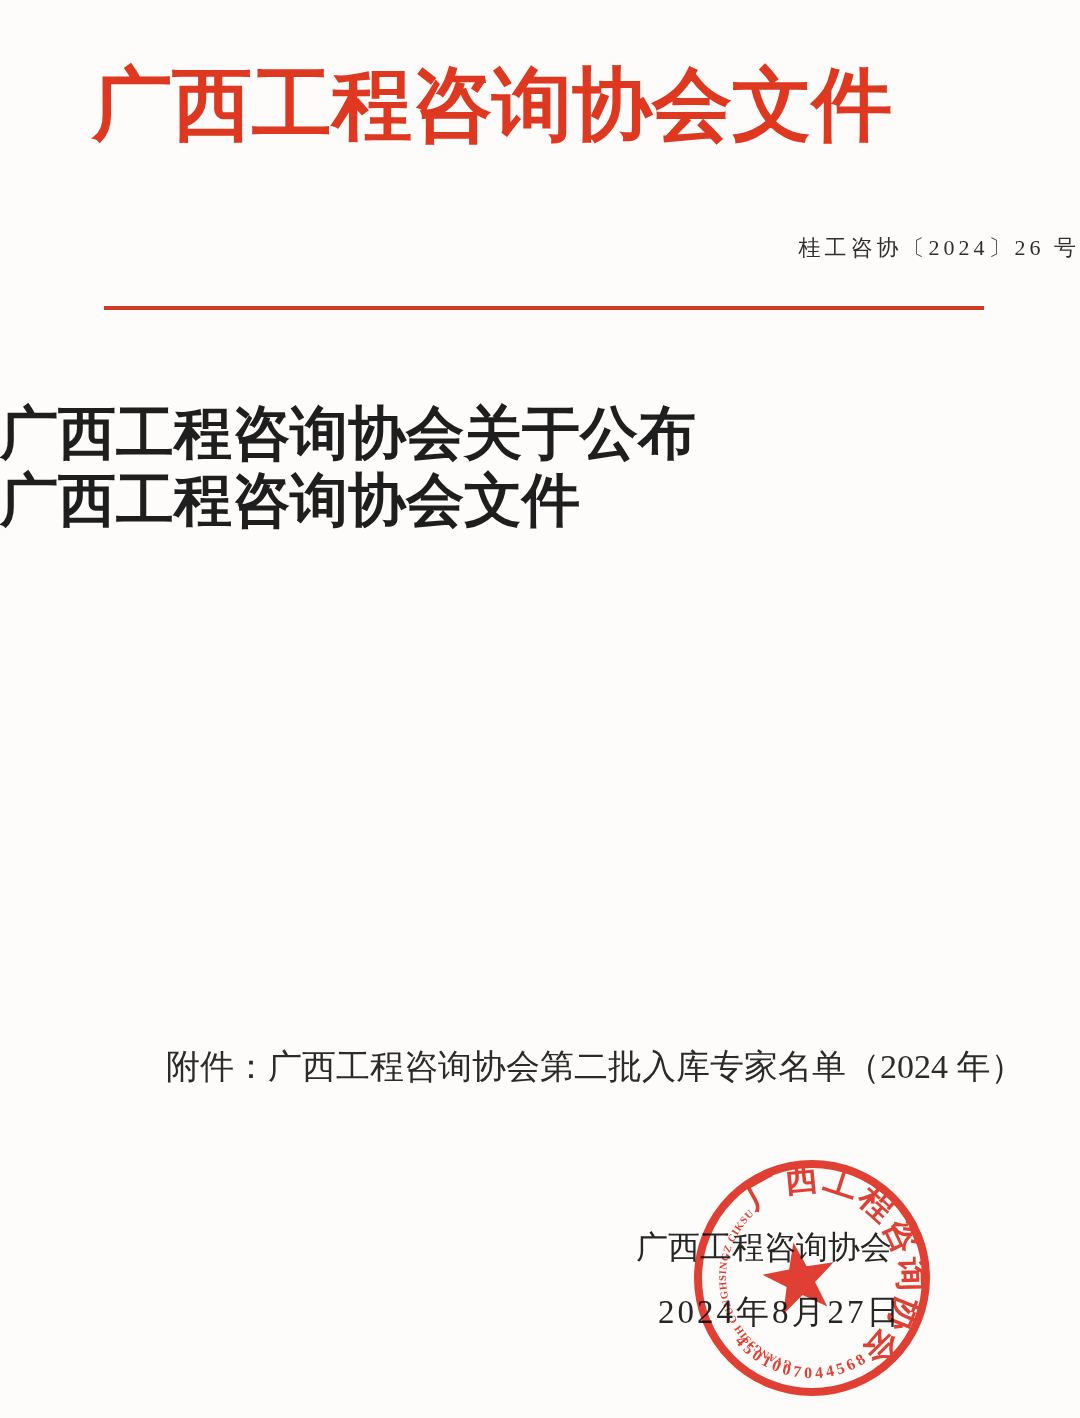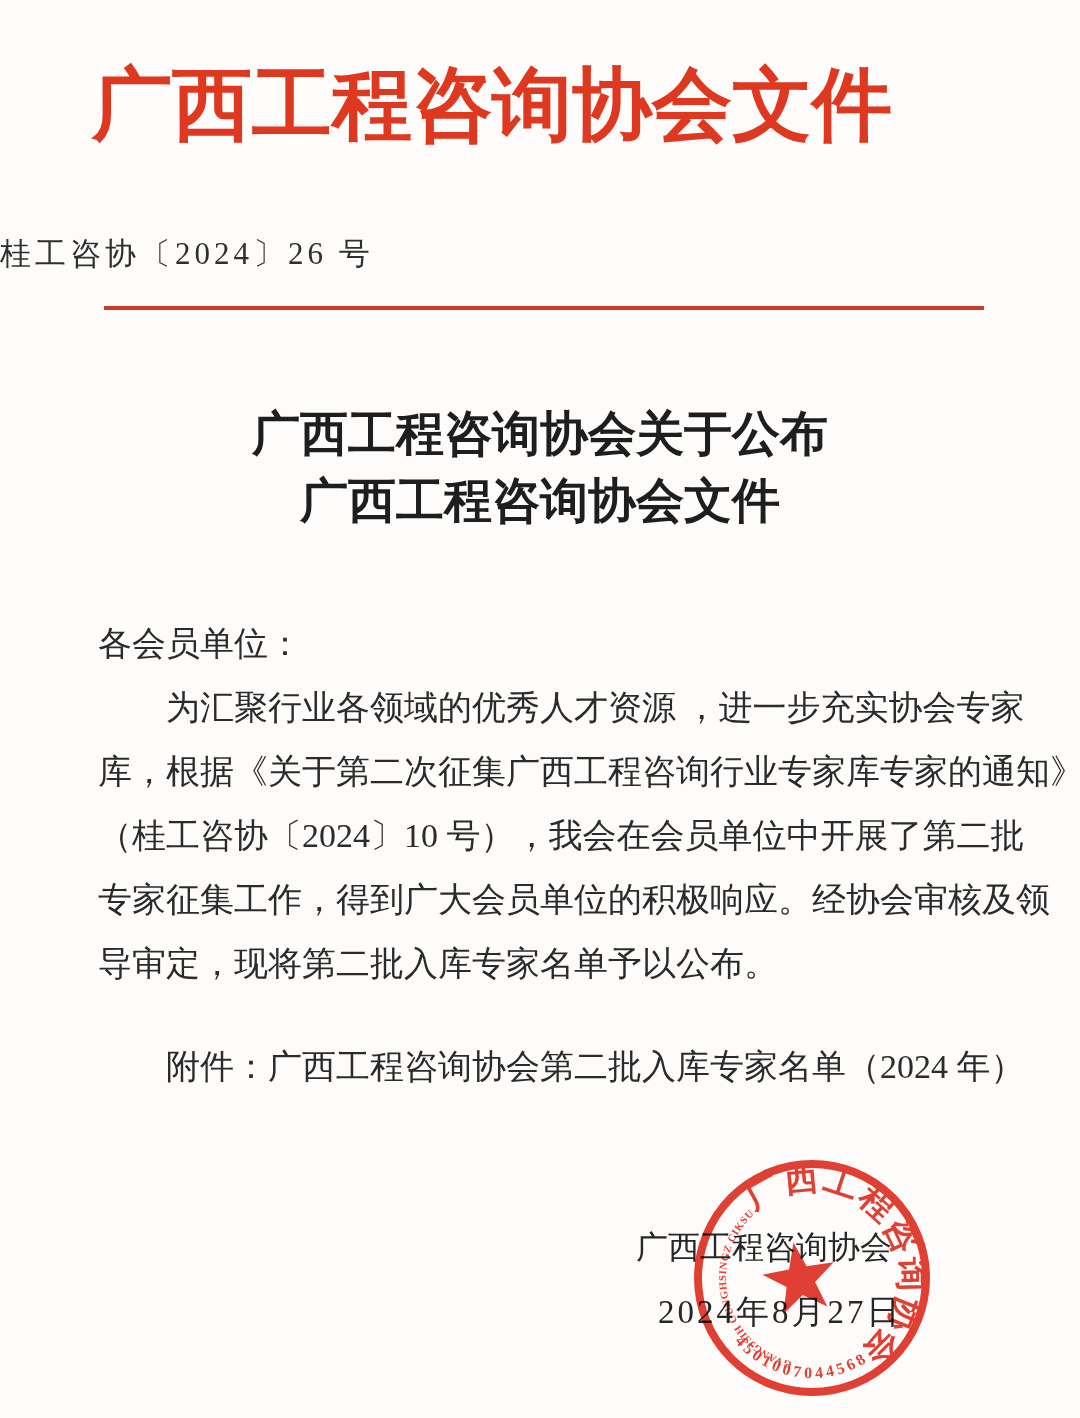--- a/index.html
+++ b/index.html
@@ -18,34 +18,33 @@
   .masthead{
     position:absolute;top:52px;left:0;width:892px;
     text-align:right;
     font-size:80px;font-weight:700;
     letter-spacing:0px;
     color:#df3820;
     font-family:"Liberation Serif","DejaVu Serif",serif;
   }
   .doc-number{
     position:absolute;top:233px;left:0;width:1080px;
-    text-align:left;
-    font-size:31px;
+    text-align:right;
+    font-size:22px;
     letter-spacing:4px;
     color:#2f2f2f;
   }
   .red-rule{
     position:absolute;top:306px;left:104px;
     width:880px;height:4px;
     background:#cf3b28;
   }
   .doc-title{
     position:absolute;top:400px;left:0;width:1080px;
-    text-align:center;
-    font-size:48px;font-weight:700;
+    font-size:58px;font-weight:700;
     line-height:67px;
     color:#1e1e1e;
   }
   .body-text{
     position:absolute;top:612px;left:98px;
     width:930px;
     font-size:34px;
     line-height:64px;
     color:#2b2b2b;
   }
@@ -93,28 +92,20 @@
 
   <div class="doc-number">桂工咨协〔2024〕26 号</div>
 
   <div class="red-rule"></div>
 
   <div class="doc-title">
     <div>广西工程咨询协会关于公布</div>
     <div>广西工程咨询协会文件</div>
   </div>
 
-  <div class="body-text">
-    <div class="line">各会员单位：</div>
-    <div class="line indent">为汇聚行业各领域的优秀人才资源 ，进一步充实协会专家</div>
-    <div class="line">库，根据《关于第二次征集广西工程咨询行业专家库专家的通知》</div>
-    <div class="line">（桂工咨协〔2024〕10 号），我会在会员单位中开展了第二批</div>
-    <div class="line">专家征集工作，得到广大会员单位的积极响应。经协会审核及领</div>
-    <div class="line">导审定，现将第二批入库专家名单予以公布。</div>
-  </div>
 
   <div class="attachment indent">附件：广西工程咨询协会第二批入库专家名单（2024 年）</div>
 
   <div class="sig-org">广西工程咨询协会</div>
   <div class="sig-date">2024年8月27日</div>
 
   <svg class="seal" viewBox="0 0 252 252" xmlns="http://www.w3.org/2000/svg">
     <defs>
       <path id="arc-cn" d="M 67.1,60.6 A 88,88 0 1 1 170.0,202.2"></path>
       <path id="arc-zh" d="M 108.1,210.1 A 86,86 0 0 1 66.2,64.2"></path>

